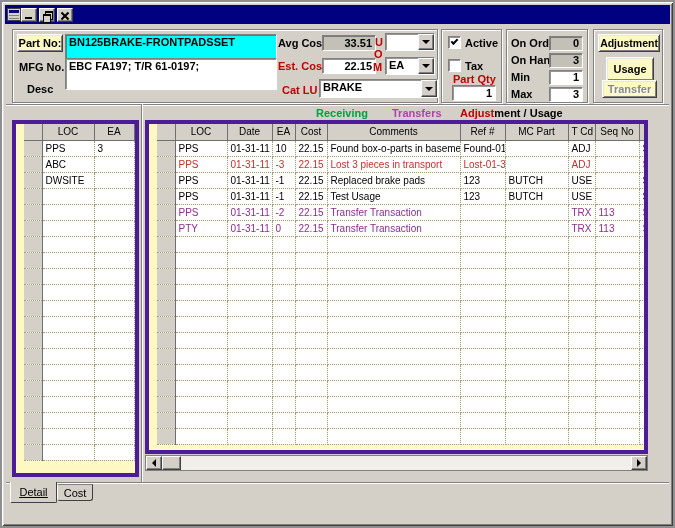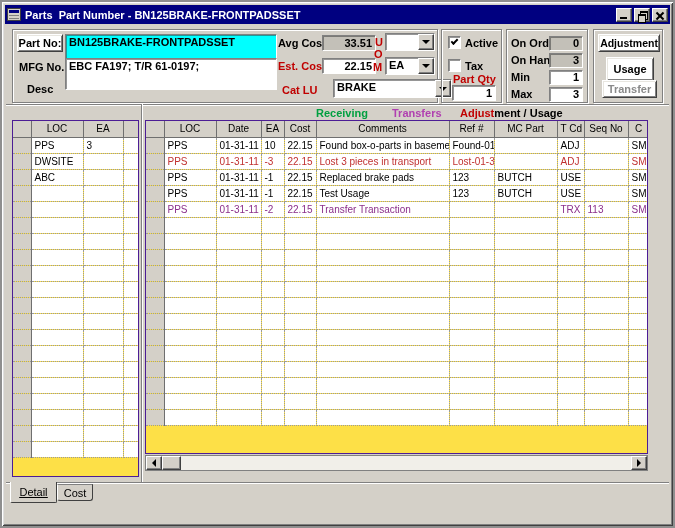--- a/index.html
+++ b/index.html
@@ -31,36 +31,36 @@
   .frame { position:absolute; border:1px solid #808080; box-shadow: 1px 1px 0 #ffffff, inset 1px 1px 0 #ffffff; }
   .hline { position:absolute; height:2px; border-top:1px solid #808080; border-bottom:1px solid #ffffff; }
   .vline { position:absolute; width:2px; border-left:1px solid #808080; border-right:1px solid #ffffff; }
 
   .lbl { position:absolute; font-weight:bold; white-space:nowrap; }
   .red { color:#c00000; }
   .sunken { position:absolute; background:#fff; border:1px solid; border-color:#808080 #ffffff #ffffff #808080; box-shadow: inset 1px 1px 0 rgba(64,64,64,.55); padding:1px 3px; font-weight:bold; white-space:nowrap; overflow:hidden; }
   .sunken.gray { background:#c3c0b8; }
   .sunken.cyan { background:#00ffff; }
   .ta-r { text-align:right; }
-  .btn { position:absolute; background:#ffffff; border:1px solid; border-color:#ffffff #404040 #404040 #ffffff; box-shadow: inset 1px 1px 0 #e8e6e0, inset -1px -1px 0 #808080; font-weight:bold; text-align:center; cursor:pointer; display:flex; align-items:center; justify-content:center; }
+  .btn { position:absolute; background:#fef9c3; border:1px solid; border-color:#ffffff #404040 #404040 #ffffff; box-shadow: inset 1px 1px 0 #e8e6e0, inset -1px -1px 0 #808080; font-weight:bold; text-align:center; cursor:pointer; display:flex; align-items:center; justify-content:center; }
   .btn.disabled { color:#8a8a8a; text-shadow:1px 1px 0 #fff; cursor:default; }
 
   .combo { position:absolute; background:#fff; border:1px solid; border-color:#808080 #ffffff #ffffff #808080; box-shadow: inset 1px 1px 0 rgba(64,64,64,.55); display:flex; cursor:pointer; }
   .combo .val { flex:1; padding:1px 3px; font-weight:bold; white-space:nowrap; overflow:hidden; }
   .combo .drop { width:16px; flex:none; background:#d4d0c8; border:1px solid; border-color:#ffffff #404040 #404040 #ffffff; box-shadow: inset -1px -1px 0 #808080; display:flex; align-items:center; justify-content:center; }
   .arrow-down { width:0; height:0; border-left:4px solid transparent; border-right:4px solid transparent; border-top:4px solid #000; }
 
   .cb { position:absolute; width:13px; height:13px; background:#fff; border:1px solid; border-color:#808080 #ffffff #ffffff #808080; box-shadow: inset 1px 1px 0 rgba(64,64,64,.55); cursor:pointer; }
   .cb .tick { position:absolute; left:2px; top:2px; width:7px; height:4px; border-left:2px solid #000; border-bottom:2px solid #000; transform:rotate(-45deg); }
 
   
   .filter { position:absolute; font-weight:bold; cursor:pointer; white-space:nowrap; }
 
   
-  .grid { position:absolute; background:#fde047; border:1px solid #4c1d95; overflow:hidden; }
+  .grid { position:absolute; background:#fef9c3; border:4px solid #4c1d95; overflow:hidden;padding-left:8px; }
   table.g { border-collapse:collapse; table-layout:fixed; width:100%; }
   table.g td, table.g th { font-size:10px; font-weight:normal; height:16px; padding:0 3px; white-space:nowrap; overflow:hidden; border-right:1px dotted #9a9a9a; border-bottom:1px dotted #9a9a9a; background:#fff; text-align:left; }
   table.g th { background:#d4d0c8; border-right:1px solid #6f6f6f; border-bottom:1px solid #6f6f6f; text-align:center; }
   table.g td.sel { background:#d4d0c8; border-right:1px solid #6f6f6f; }
   tr.c-red td { color:#c03030; }
   tr.c-purple td { color:#8b2f8b; }
   tr.c-red td.sel, tr.c-purple td.sel { color:#000; }
 
   
   .hscroll { position:absolute; height:16px; background:#f1efe9; border:1px solid #808080; display:flex; }
@@ -76,21 +76,20 @@
   .tab.active .t-lbl { text-decoration:underline; }
   .tab.inactive { background:#d4d0c8; border:1px solid; border-color:#808080 #404040 #404040 #ffffff; border-top:1px solid #808080; border-radius:0 0 3px 3px; z-index:2; }
 </style>
 </head>
 <body>
 
 <div class="window">
 
   <div class="titlebar">
     <span class="sysicon"></span>
-    <span class="title-text">Parts  Part Number - BN125BRAKE-FRONTPADSSET</span>
     <span class="tb-btns">
       <span class="tb-btn">
           <span class="glyph-min"></span>
         </span>
       <span class="tb-btn">
           <span class="glyph-restore"></span>
         </span>
       <span class="tb-btn">
           <span class="glyph-x"></span>
         </span>
@@ -108,21 +107,21 @@
 
       <div class="lbl" style="left:14px; top:53px;">Desc</div>
 
       <div class="lbl" style="left:265px; top:7px;">Avg Cost</div>
       <div class="sunken gray ta-r" style="left:309px; top:5px; width:54px; height:16px;">33.51</div>
 
       <div class="lbl red" style="left:265px; top:30px;">Est. Cost</div>
       <div class="sunken ta-r" style="left:309px; top:28px; width:54px; height:16px;">22.15</div>
 
       <div class="lbl red" style="left:269px; top:54px;">Cat LU</div>
-      <div class="combo" style="left:320px; top:49px; width:119px; height:19px;">
+      <div class="combo" style="left:306px; top:49px; width:119px; height:19px;">
         <span class="val">BRAKE</span>
         <span class="drop">
             <span class="arrow-down"></span>
           </span>
       </div>
 
       <div class="lbl red" style="left:362px; top:6px;">U</div>
       <div class="lbl red" style="left:361px; top:18px;">O</div>
       <div class="lbl red" style="left:360px; top:31px;">M</div>
 
@@ -193,27 +192,27 @@
           <th></th>
         </tr>
         <tr>
           <td class="sel"></td>
           <td>PPS</td>
           <td class="ta-r">3</td>
           <td></td>
         </tr>
         <tr>
           <td class="sel"></td>
+          <td>ABC</td>
+          <td class="ta-r"></td>
+          <td></td>
+        </tr>
+        <tr>
+          <td class="sel"></td>
           <td>DWSITE</td>
-          <td class="ta-r"></td>
-          <td></td>
-        </tr>
-        <tr>
-          <td class="sel"></td>
-          <td>ABC</td>
           <td class="ta-r"></td>
           <td></td>
         </tr>
         <tr>
           <td class="sel"></td>
               <td></td>
               <td></td>
               <td></td>
         </tr>
       <tr>
@@ -403,20 +402,33 @@
           <td>01-31-11</td>
           <td class="ta-r">-2</td>
           <td class="ta-r">22.15</td>
           <td>Transfer Transaction</td>
           <td></td>
           <td></td>
           <td>TRX</td>
           <td>113</td>
           <td>SMI</td>
         </tr>
+        <tr class="c-purple">
+          <td class="sel"></td>
+          <td>PTY</td>
+          <td>01-31-11</td>
+          <td class="ta-r">0</td>
+          <td class="ta-r">22.15</td>
+          <td>Transfer Transaction</td>
+          <td></td>
+          <td></td>
+          <td>TRX</td>
+          <td>113</td>
+          <td>SMI</td>
+        </tr>
         <tr>
           <td class="sel"></td>
               <td></td>
               <td></td>
               <td></td>
               <td></td>
               <td></td>
               <td></td>
               <td></td>
               <td></td>

